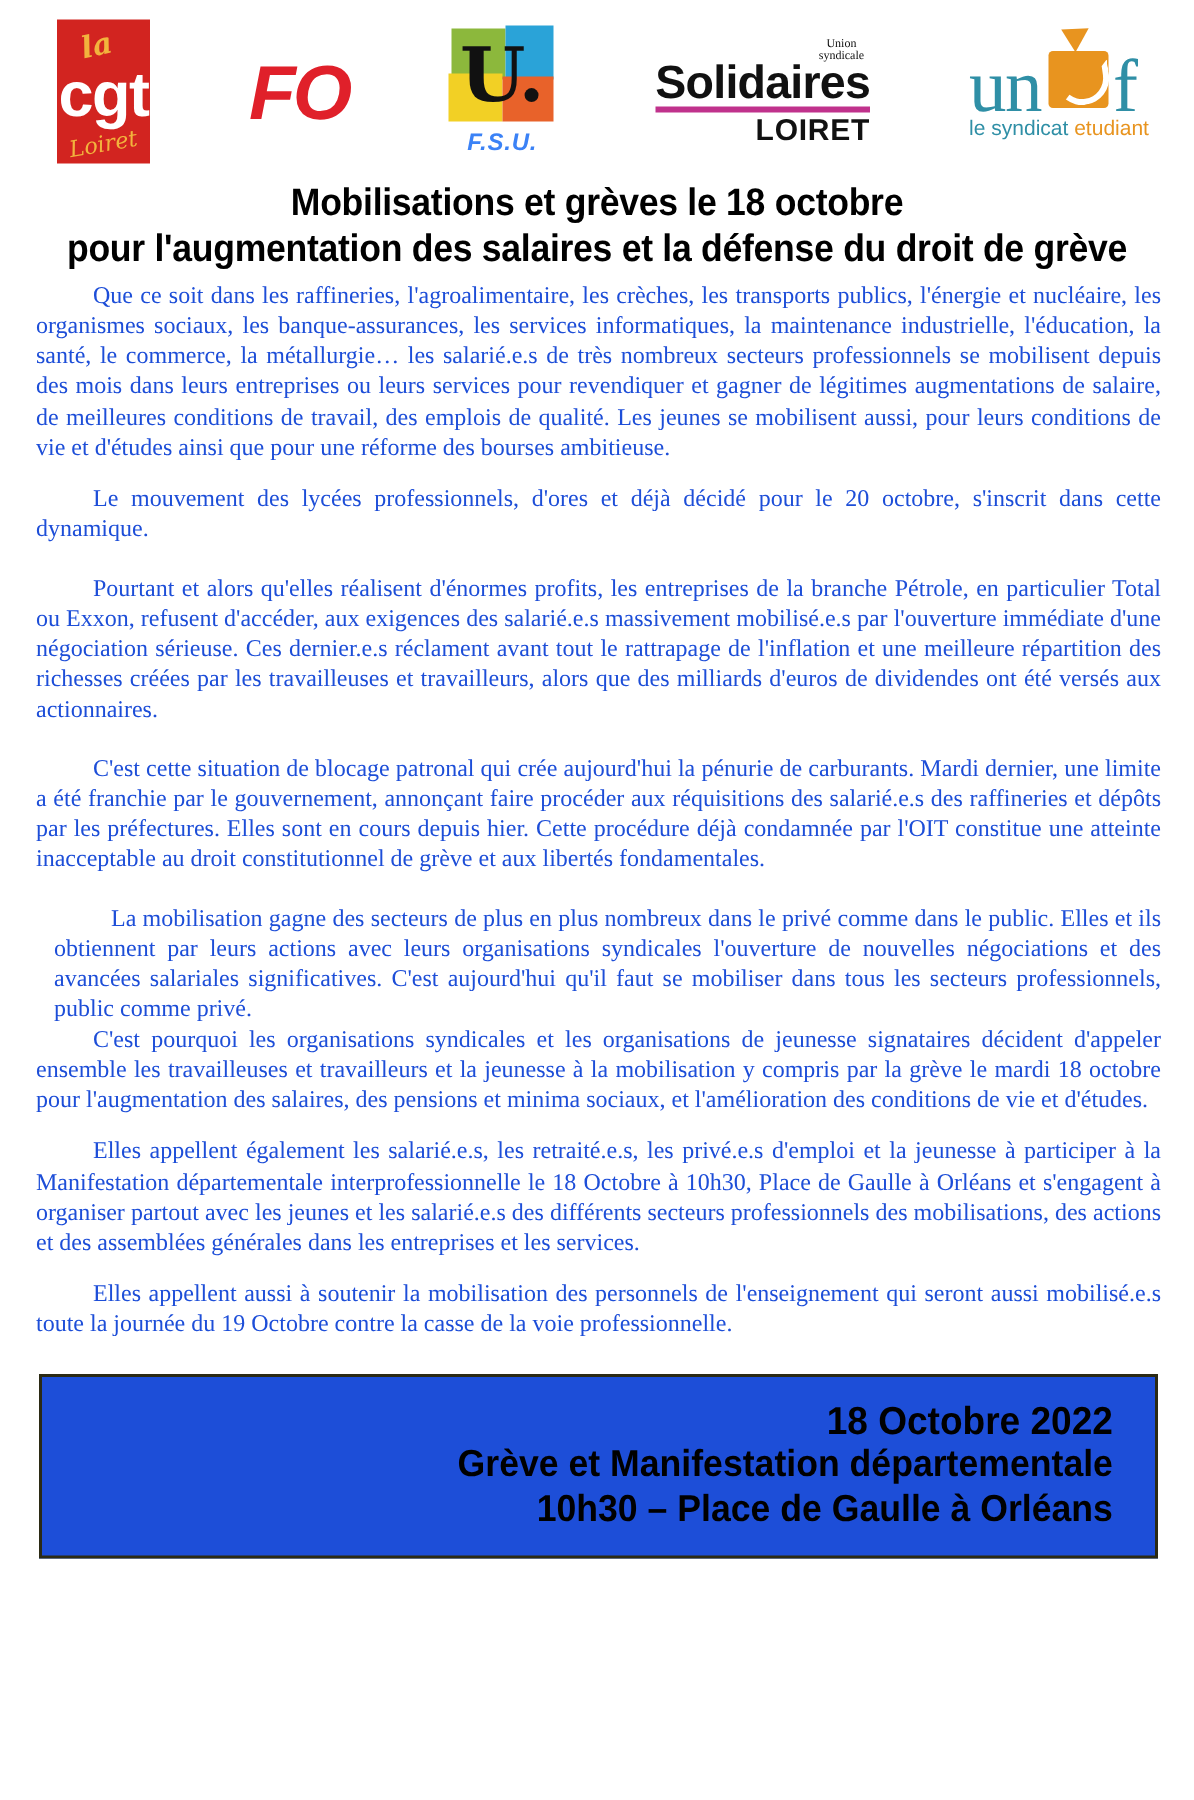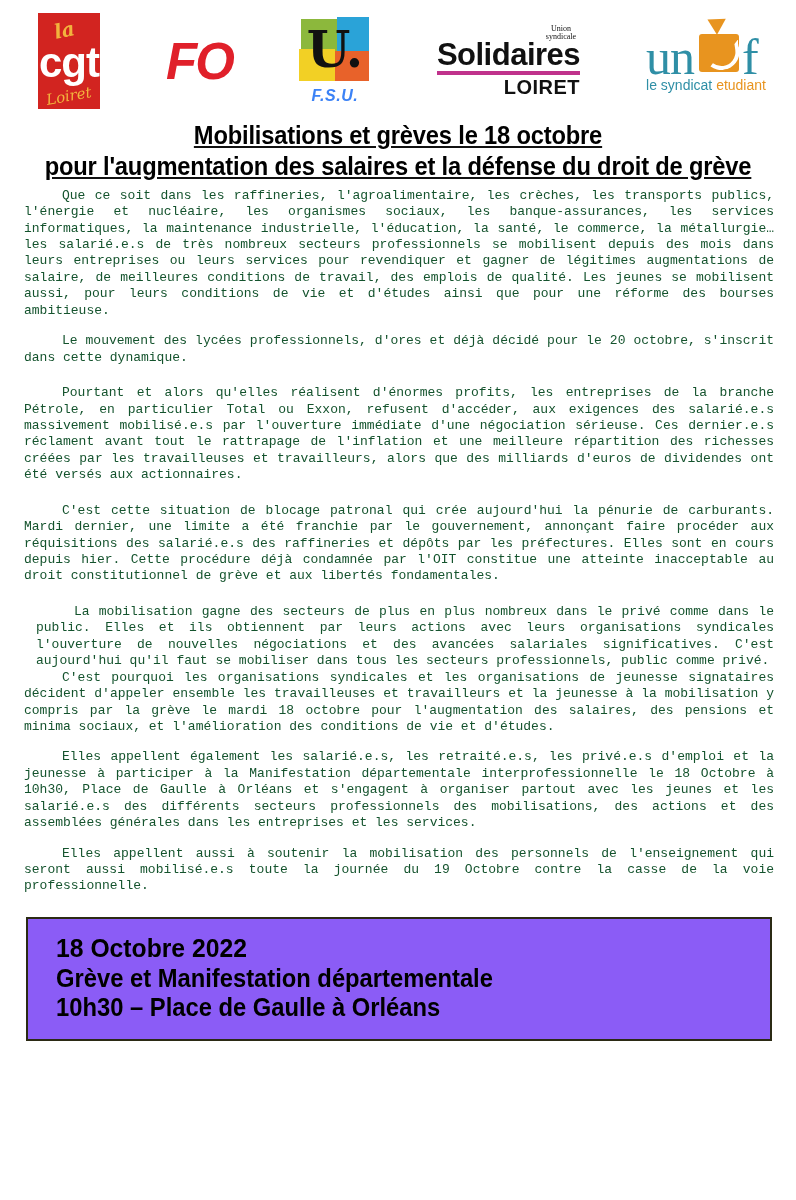--- a/index.html
+++ b/index.html
@@ -213,61 +213,60 @@
     font-size: 14px;
     line-height: 1;
   }
   .unef-sub .a { color: #2f8fa6; }
   .unef-sub .b { color: #e8941f; }
 
   
   .title-block {
     text-align: center;
     padding: 2px 18px 6px 18px;
-    text-decoration: underline;
   }
   .title-line {
     font-family: "Liberation Sans", sans-serif;
     font-weight: bold;
     font-size: 25.5px;
     line-height: 1.21;
     color: #000000;
     letter-spacing: -0.2px;
     transform: scaleX(0.93);
     transform-origin: center;
     white-space: nowrap;
   }
   .title-line.l2 { font-size: 25.5px; }
 
   
   .body-text {
     padding: 0 22px 0 24px;
   }
   .para {
-    font-family: Liberation Mono, monospace;
-    font-size: 13px;
+    font-family: Liberation Serif, serif;
+    font-size: 16px;
     line-height: 1.265;
     text-align: justify;
     text-indent: 38px;
     margin: 0 0 14px 0;
-    color: #14532d;
+    color: #1d4ed8;
     hyphens: none;
   }
   .para.tight { margin-bottom: 0; margin-left: 12px; }
   .para.gap-lg { margin-bottom: 19px; }
 
   
   .banner-wrap {
     padding: 8px 24px 0 26px;
   }
   .banner {
-    background: #8b5cf6;
+    background: #1d4ed8;
     border: 2px solid #2b2a14;
     padding: 14px 10px 16px 10px;
-    text-align: left;
+    text-align: right;
   }
   .banner-line {
     font-family: "Liberation Sans", sans-serif;
     font-weight: bold;
     color: #000000;
     line-height: 1.18;
     transform: scaleX(0.95);
     transform-origin: center;
     white-space: nowrap;
   }

